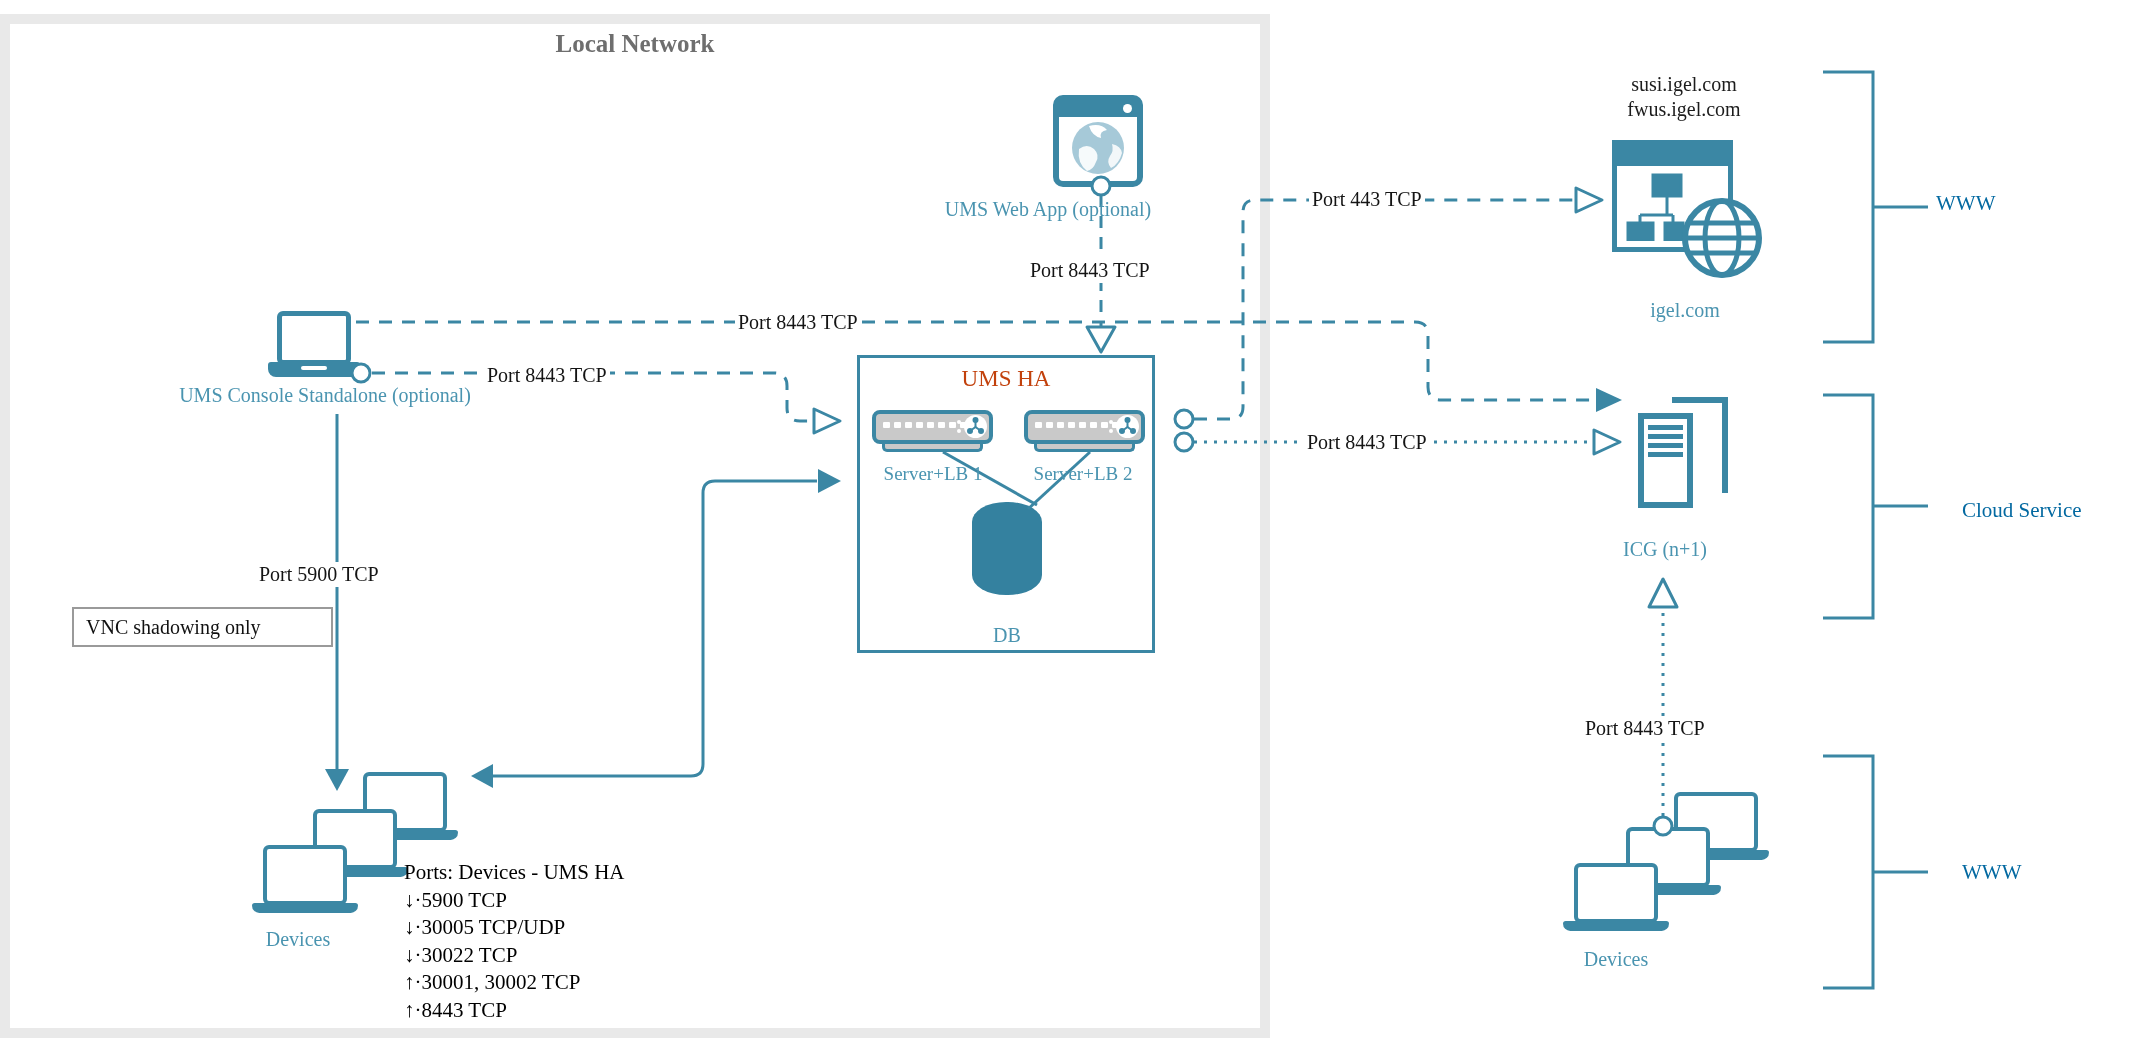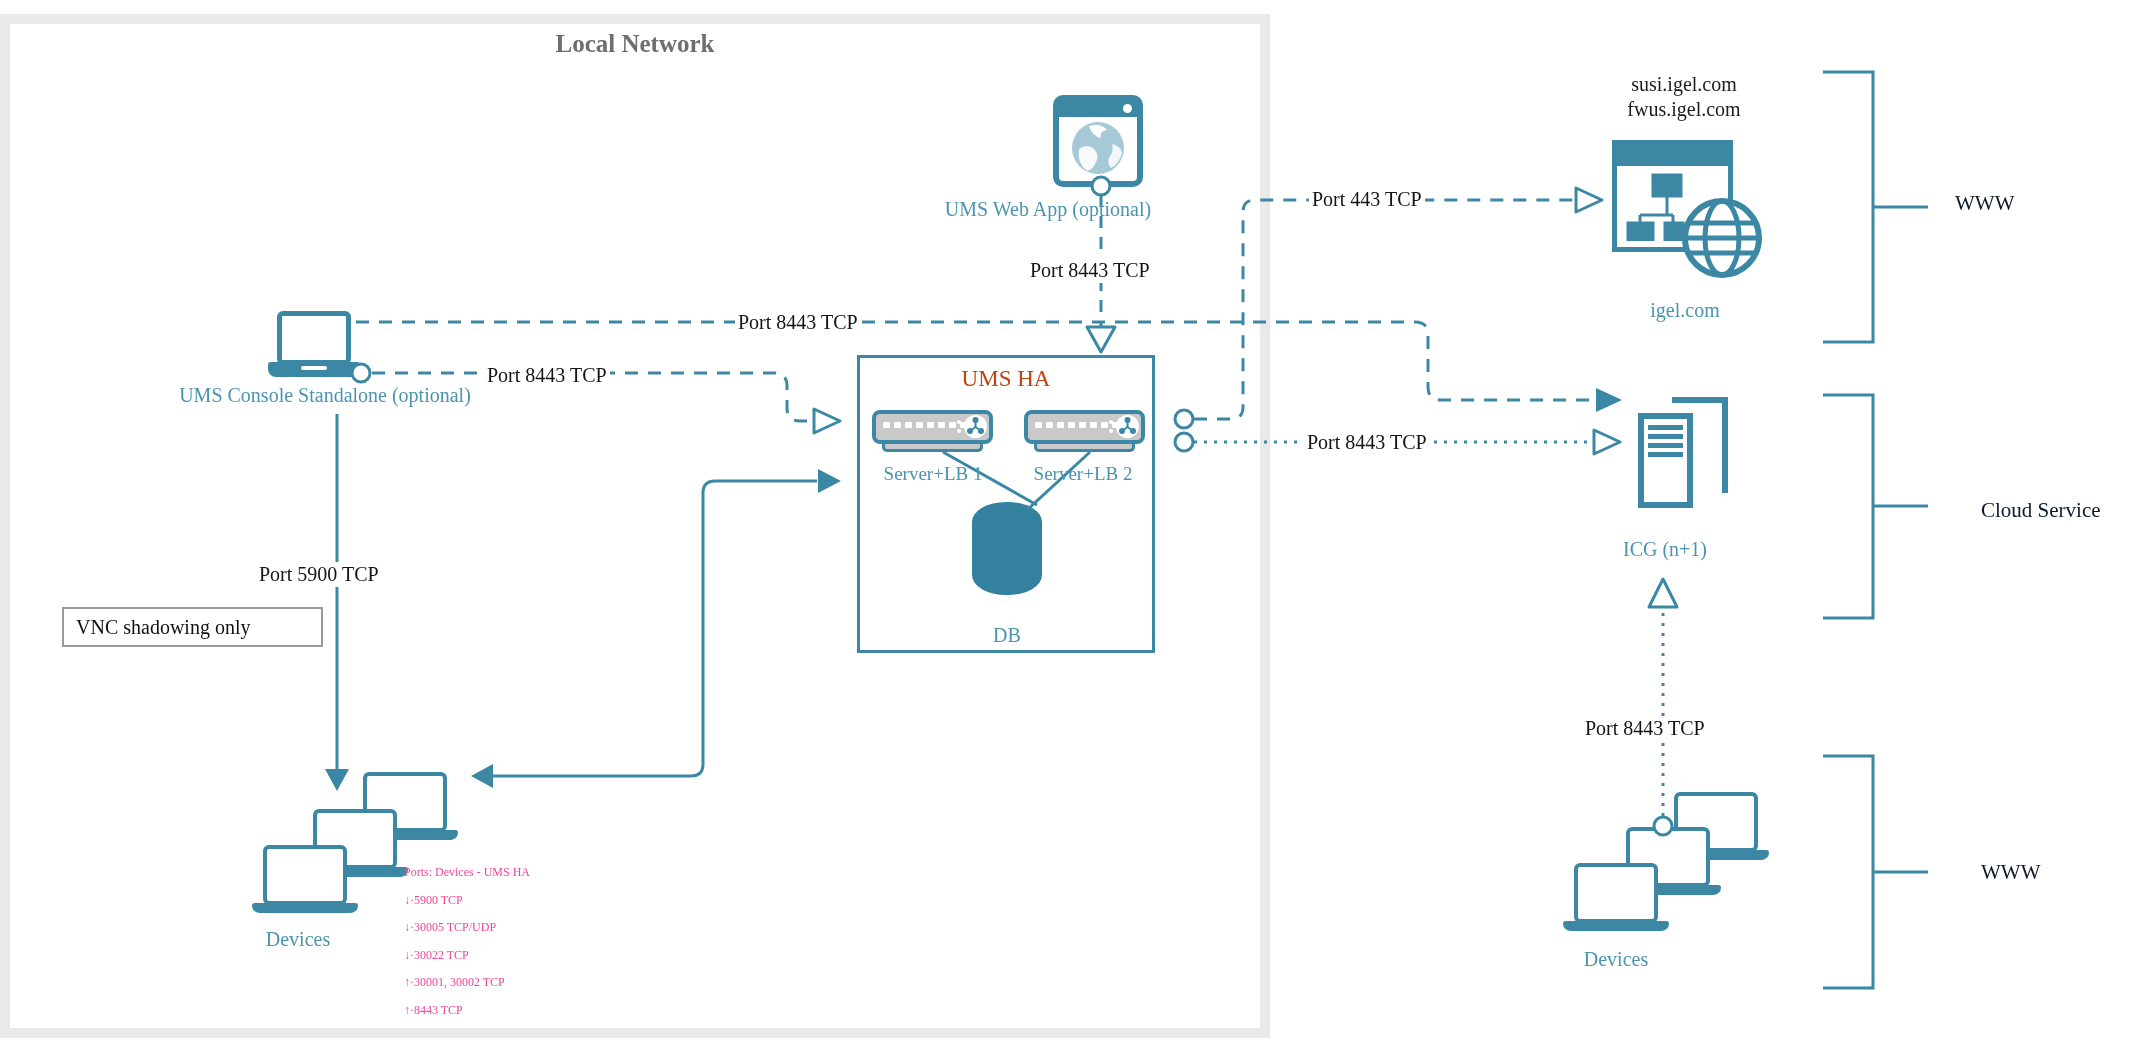--- a/index.html
+++ b/index.html
@@ -15,21 +15,21 @@
   
   .umsha-box{position:absolute;left:857px;top:355px;width:292px;height:292px;
              border:3px solid #3b87a4;background:#fff;}
   .umsha-title{position:absolute;left:857px;top:366px;width:298px;text-align:center;
                font-size:23px;color:#c2410c;}
 
   
   .lbl-teal{position:absolute;color:#4a94b0;font-size:20px;text-align:center;}
   .lbl-port{position:absolute;color:#141414;font-size:20px;background:#fff;
             padding:1px 3px;white-space:nowrap;}
-  .lbl-black{position:absolute;color:#0f172a;font-size:21px;white-space:nowrap;margin-left:19px;}
+  .lbl-black{position:absolute;color:#0369a1;font-size:21px;white-space:nowrap;}
   .callout{position:absolute;border:2px solid #9a9a9a;background:#fff;color:#111;
            font-size:20px;display:flex;align-items:center;padding-left:12px;
            white-space:nowrap;}
 
   
   .laptop{position:absolute;}
   .laptop .screen{position:absolute;border:4px solid #3b87a4;border-radius:6px;
                   background:#fff;}
   .laptop .base{position:absolute;background:#3b87a4;border-radius:3px 3px 8px 8px;}
   .laptop .notch{position:absolute;left:50%;transform:translateX(-50%);top:4px;
@@ -66,21 +66,21 @@
             border-top:6px solid #3b87a4;border-right:6px solid #3b87a4;}
   .icg-front{position:absolute;left:1638px;top:413px;width:43px;height:83px;
              border:6px solid #3b87a4;background:#fff;}
   .icg-front i{display:block;width:35px;height:5px;background:#3b87a4;margin:4px auto 0 auto;}
   .icg-front i:first-child{margin-top:6px;}
 
   svg.overlay{position:absolute;left:0;top:0;pointer-events:none;}
 
   .domains{position:absolute;left:1598px;top:72px;width:172px;text-align:center;
            color:#1c1c1c;font-size:20px;line-height:25px;}
-  .ports-info{position:absolute;left:404px;top:859px;color:#ec4899;font-size:12px;line-height:27.5px;white-space:nowrap;}
+  .ports-info{position:absolute;left:404px;top:859px;color:#000000;font-size:21px;line-height:27.5px;white-space:nowrap;}
 </style>
 </head>
 <body>
 
 <div class="canvas">
 
   <div class="ln-box"></div>
 
   <div class="umsha-box"></div>
 
@@ -289,21 +289,21 @@
 
   <div class="domains">
     <div>susi.igel.com</div>
     <div>fwus.igel.com</div>
   </div>
 
   <div class="lbl-black" style="left:1936px;top:191px;">WWW</div>
   <div class="lbl-black" style="left:1962px;top:498px;">Cloud Service</div>
   <div class="lbl-black" style="left:1962px;top:860px;">WWW</div>
 
-  <div class="callout" style="left:62px;top:607px;width:245px;height:36px;">VNC shadowing only</div>
+  <div class="callout" style="left:72px;top:607px;width:245px;height:36px;">VNC shadowing only</div>
 
   <div class="lbl-port" style="left:735px;top:310px;">Port 8443 TCP</div>
   <div class="lbl-port" style="left:484px;top:363px;">Port 8443 TCP</div>
   <div class="lbl-port" style="left:1027px;top:258px;">Port 8443 TCP</div>
   <div class="lbl-port" style="left:1309px;top:187px;">Port 443 TCP</div>
   <div class="lbl-port" style="left:1304px;top:430px;">Port 8443 TCP</div>
   <div class="lbl-port" style="left:256px;top:562px;">Port 5900 TCP</div>
   <div class="lbl-port" style="left:1582px;top:716px;">Port 8443 TCP</div>
 
   <div class="ports-info">

